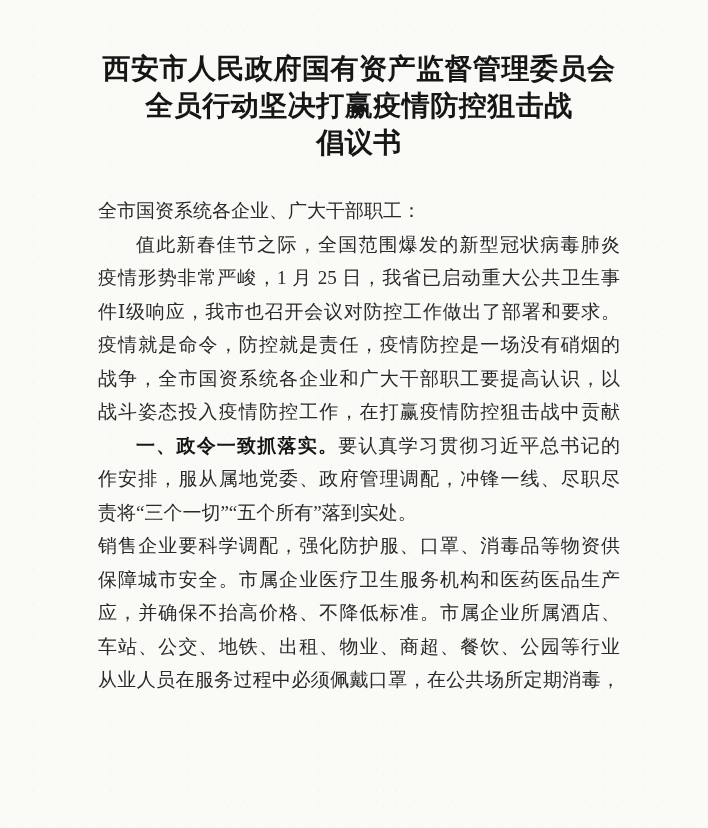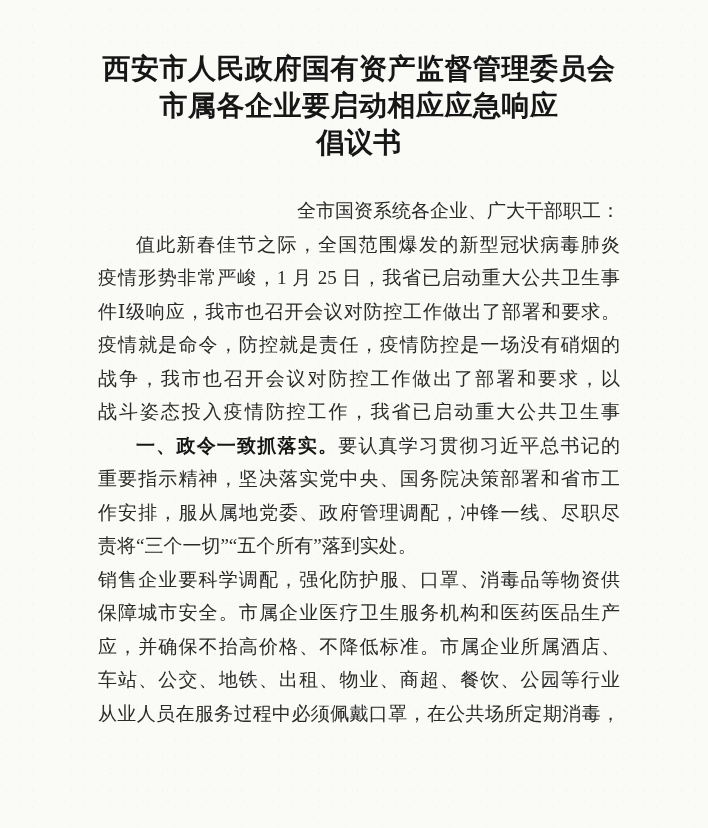--- a/index.html
+++ b/index.html
@@ -39,21 +39,21 @@
   }
 
   .body-block {
     margin-top: 33px;
     font-size: 19px;
     color: #2a2a2a;
   }
 
   .salutation {
     line-height: 33.5px;
-    text-align: right;
+    text-align: left;
   }
 
   .line {
     line-height: 33.5px;
     text-align: justify;
   }
   .line.fill {
     text-align-last: justify;
   }
   .line.indent {
@@ -66,35 +66,34 @@
   }
 </style>
 </head>
 <body>
 
 <div class="page">
   <div class="doc-column">
 
     <div class="title">
       <div>西安市人民政府国有资产监督管理委员会</div>
-      <div>市属各企业要启动相应应急响应</div>
+      <div>全员行动坚决打赢疫情防控狙击战</div>
       <div>倡议书</div>
     </div>
 
     <div class="body-block">
       <div class="salutation">全市国资系统各企业、广大干部职工：</div>
       <div>
           <div class="line indent fill">值此新春佳节之际，全国范围爆发的新型冠状病毒肺炎</div>
           <div class="line fill">疫情形势非常严峻，1 月 25 日，我省已启动重大公共卫生事</div>
           <div class="line fill">件Ⅰ级响应，我市也召开会议对防控工作做出了部署和要求。</div>
           <div class="line fill">疫情就是命令，防控就是责任，疫情防控是一场没有硝烟的</div>
-          <div class="line fill">战争，我市也召开会议对防控工作做出了部署和要求，以</div>
-          <div class="line fill">战斗姿态投入疫情防控工作，我省已启动重大公共卫生事</div>
+          <div class="line fill">战争，全市国资系统各企业和广大干部职工要提高认识，以</div>
+          <div class="line fill">战斗姿态投入疫情防控工作，在打赢疫情防控狙击战中贡献</div>
           <div class="line indent fill"><span class="lead">一、政令一致抓落实。</span>要认真学习贯彻习近平总书记的</div>
-          <div class="line fill">重要指示精神，坚决落实党中央、国务院决策部署和省市工</div>
           <div class="line fill">作安排，服从属地党委、政府管理调配，冲锋一线、尽职尽</div>
           <div class="line">责将“三个一切”“五个所有”落到实处。</div>
           <div class="line fill">销售企业要科学调配，强化防护服、口罩、消毒品等物资供</div>
           <div class="line fill">保障城市安全。市属企业医疗卫生服务机构和医药医品生产</div>
           <div class="line fill">应，并确保不抬高价格、不降低标准。市属企业所属酒店、</div>
           <div class="line fill">车站、公交、地铁、出租、物业、商超、餐饮、公园等行业</div>
           <div class="line fill">从业人员在服务过程中必须佩戴口罩，在公共场所定期消毒，</div>
         </div>
     </div>
 

